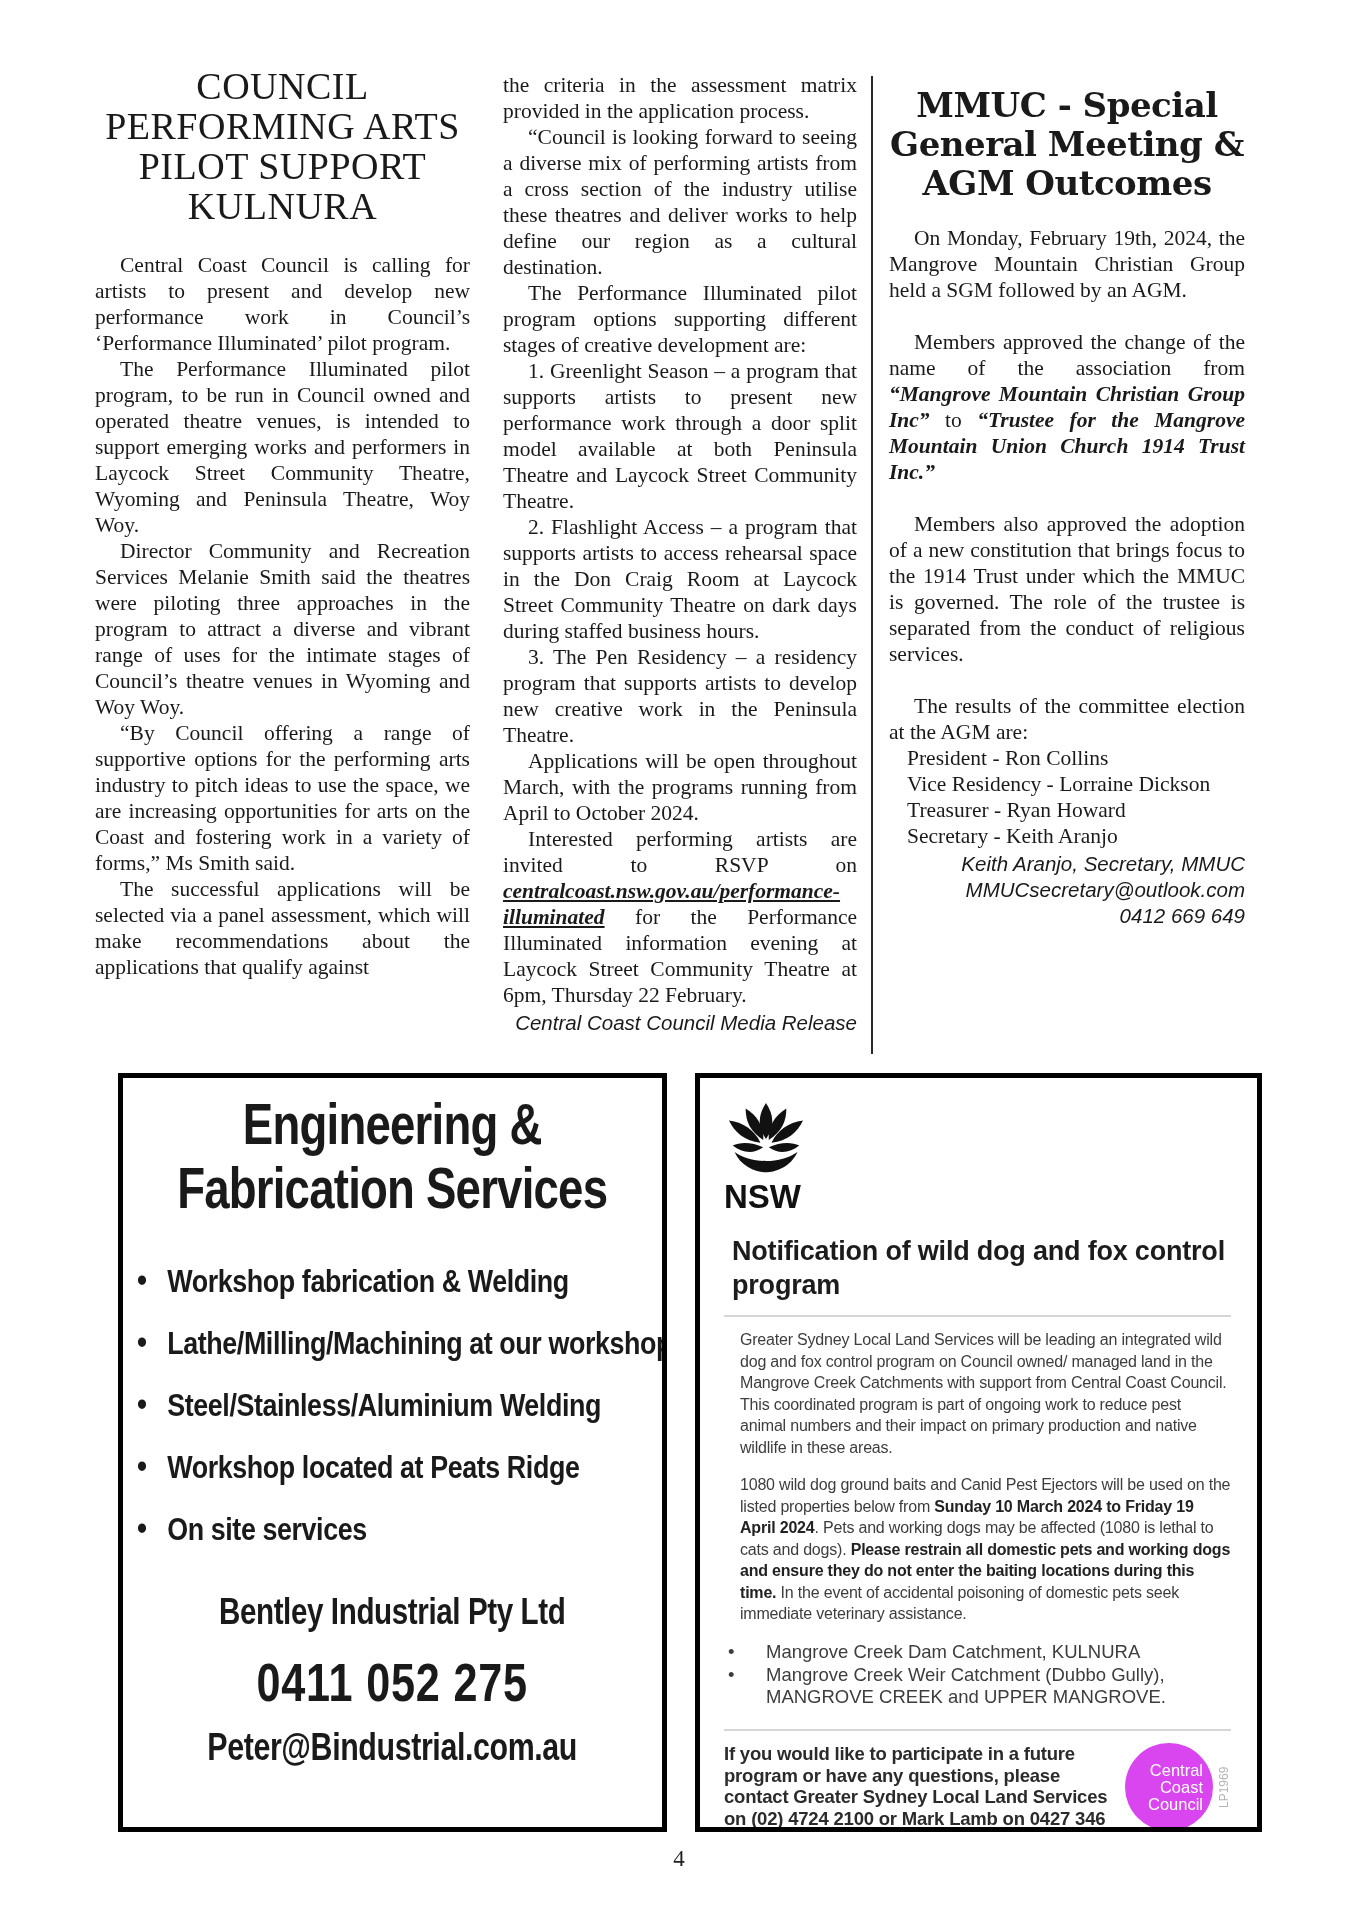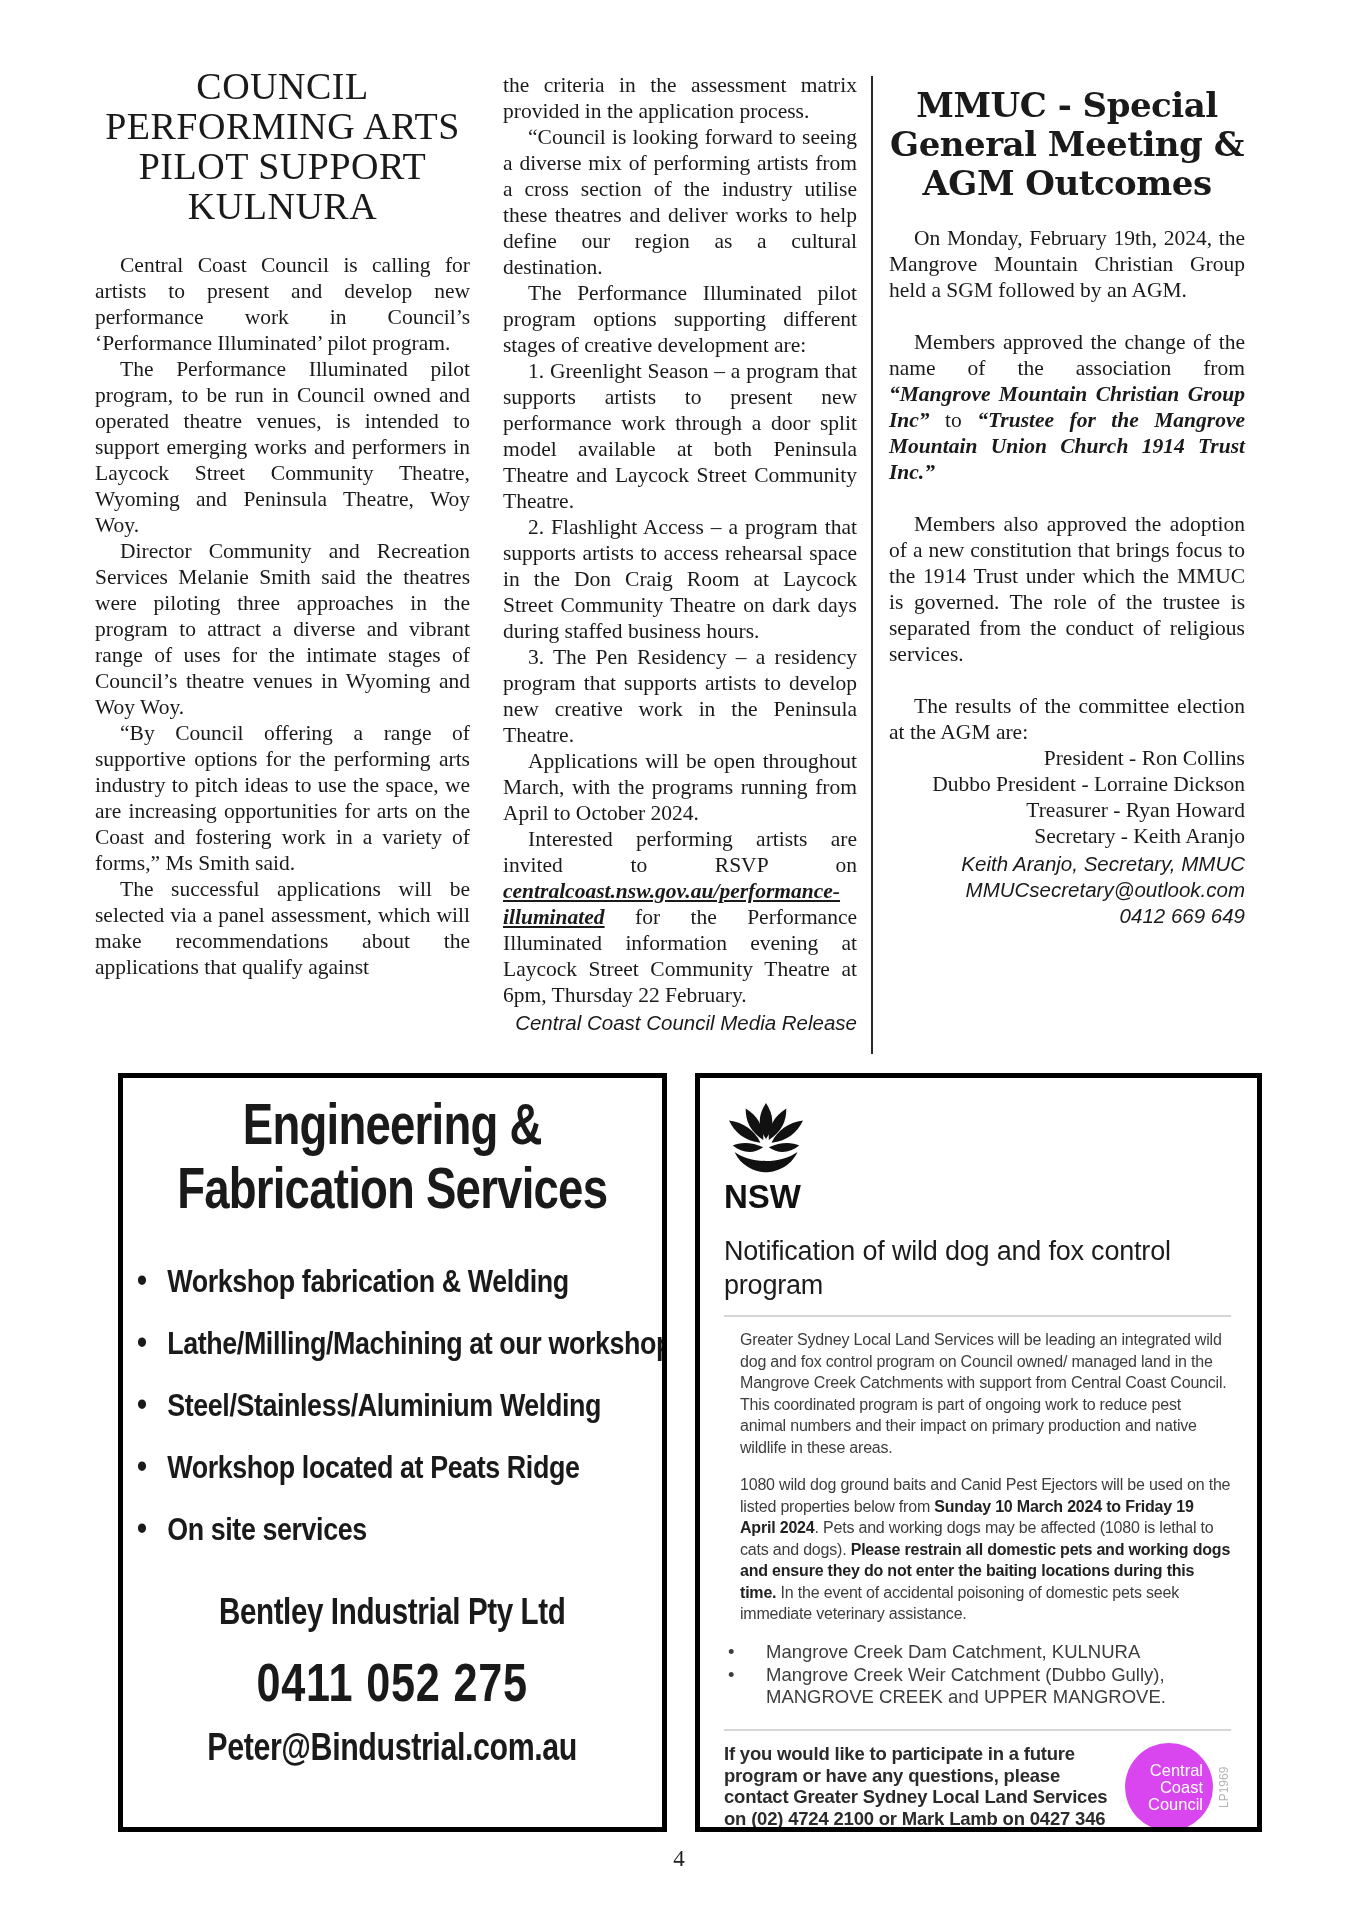--- a/index.html
+++ b/index.html
@@ -18,21 +18,21 @@
   .mmuc-title{margin:16px 0 22px 0;text-align:center;font-family:"DejaVu Serif",serif;
     font-weight:bold;font-size:34px;line-height:39px;letter-spacing:-.5px;}
   .mmuc-title span{display:block;}
   p.body{margin:0;font-size:21.5px;line-height:26px;text-align:justify;}
   p.ind{text-indent:25px;}
   p.gap{margin-top:26px;}
   .bi{font-weight:bold;font-style:italic;}
   .linkline{font-weight:bold;font-style:italic;text-decoration:underline;}
   .attr{margin-top:2px;font-family:"Liberation Sans",sans-serif;font-style:italic;
     font-size:20.5px;line-height:26px;text-align:right;}
-  .committee p{margin:0;padding-left:18px;font-size:21.5px;line-height:26px;text-align:right;}
+  .committee p{margin:0;padding-left:18px;font-size:21.5px;line-height:26px;text-align:left;}
   .committee p.wrapjust{text-align:justify;text-indent:0;}
   .signature{margin-top:2px;text-align:right;font-family:"Liberation Sans",sans-serif;
     font-style:italic;font-size:20.5px;line-height:26px;}
   .signature div{display:block;}
   .vdivider{position:absolute;left:871px;top:76px;width:2px;height:978px;background:#2a2a2a;}
   
   .adbox{position:absolute;top:1073px;height:759px;border:5px solid #000;
     box-sizing:border-box;background:#fff;overflow:hidden;}
   .ad-left{left:118px;width:549px;font-family:"Liberation Sans",sans-serif;font-weight:bold;}
   .ad-right{left:695px;width:567px;font-family:"Liberation Sans",sans-serif;}
@@ -44,21 +44,21 @@
     letter-spacing:-.5px;margin-bottom:20px;transform:scaleX(0.84);transform-origin:left center;width:118%;}
   .eng-bullets li .dot{position:absolute;left:0;top:-2px;font-size:34px;}
   .eng-company{margin-top:42px;text-align:center;font-size:37px;line-height:40px;letter-spacing:-.5px;}
   .eng-phone{margin-top:22px;text-align:center;font-size:54px;line-height:56px;letter-spacing:1px;}
   .eng-email{margin-top:16px;text-align:center;font-size:38px;line-height:42px;letter-spacing:-.5px;}
   
   .nsw-inner{padding:24px 26px 0 24px;}
   .nsw-logo{width:84px;}
   .nsw-logo .word{font-weight:bold;font-size:33px;line-height:30px;color:#111;
     letter-spacing:0;margin-top:2px;font-family:"Liberation Sans",sans-serif;}
-  .nsw-h{margin:22px 0 0 0;font-size:27px;line-height:34px;font-weight:normal;color:#1c1c1c;letter-spacing:-.2px;}
+  .nsw-h{margin:22px 0 0 8px;font-size:27px;line-height:34px;font-weight:bold;color:#1c1c1c;letter-spacing:-.2px;}
   .rule{border:none;border-top:2px solid #d6d6d6;margin:13px 0 12px 0;}
   .nsw-p{margin:0 0 16px 16px;font-size:16px;line-height:21.5px;color:#3d3d3d;letter-spacing:-.2px;}
   .nsw-p b{color:#222;}
   .nsw-blt{display:flex;margin:0 0 2px 0;font-size:18.5px;line-height:21.5px;color:#3d3d3d;}
   .nsw-blt .d{width:38px;flex:0 0 38px;padding-left:4px;}
   .nsw-blt .t{flex:1;}
   .nsw-footer{display:flex;align-items:flex-start;margin-top:4px;}
   .nsw-footer .ftxt{flex:1;font-size:18.5px;line-height:21.5px;font-weight:bold;color:#2b2b2b;letter-spacing:-.2px;}
   .ccc-logo{flex:0 0 88px;width:88px;height:88px;border-radius:50%;background:#d946ef;color:#fff;
     display:flex;flex-direction:column;justify-content:center;align-items:flex-end;
@@ -107,21 +107,21 @@
       <span>MMUC - Special</span>
       <span>General Meeting &amp;</span>
       <span>AGM Outcomes</span>
     </h1>
     <p class="body ind">On Monday, February 19th, 2024, the Mangrove Mountain Christian Group held a SGM followed by an AGM.</p>
     <p class="body ind gap"><span>Members approved the change of the name of the association from </span><span class="bi">“Mangrove Mountain Christian Group Inc”</span><span> to </span><span class="bi">“Trustee for the Mangrove Mountain Union Church 1914 Trust Inc.”</span></p>
     <p class="body ind gap">Members also approved the adoption of a new constitution that brings focus to the 1914 Trust under which the MMUC is governed. The role of the trustee is separated from the conduct of religious services.</p>
     <p class="body ind gap">The results of the committee election at the AGM are:</p>
     <div class="committee">
       <p>President - Ron Collins</p>
-      <p>Dubbo President - Lorraine Dickson</p>
+      <p>Vice Residency - Lorraine Dickson</p>
       <p>Treasurer - Ryan Howard</p>
       <p>Secretary - Keith Aranjo</p>
     </div>
     <div class="signature">
       <div>Keith Aranjo, Secretary, MMUC</div>
       <div>MMUCsecretary@outlook.com</div>
       <div>0412 669 649</div>
     </div>
   </section>
 

